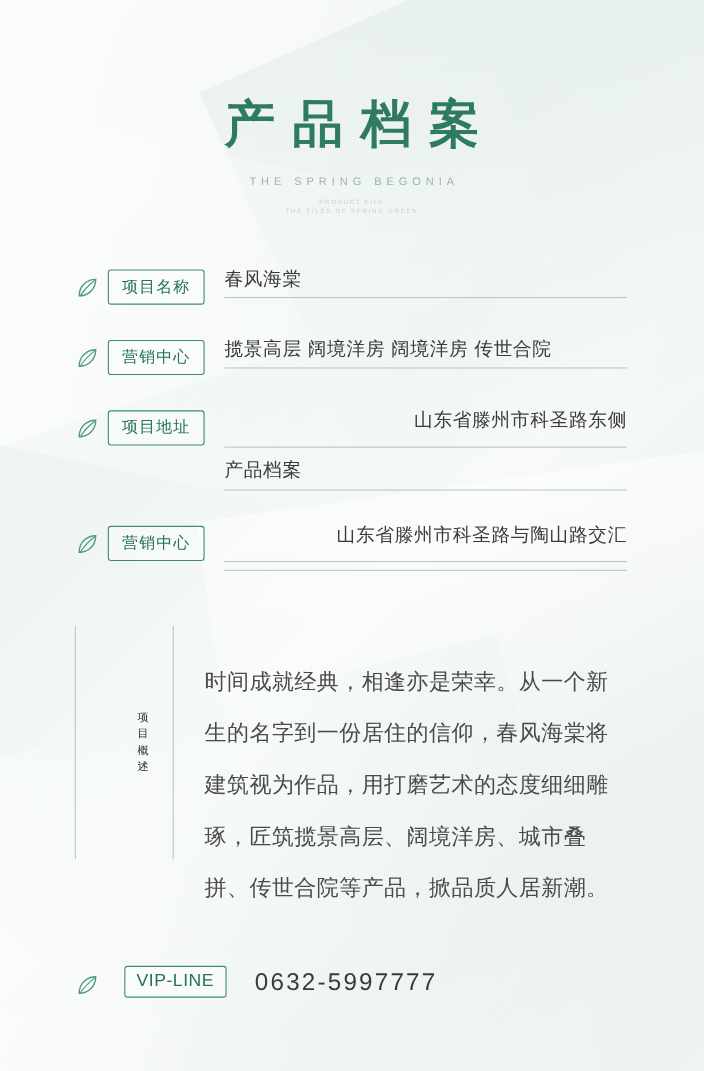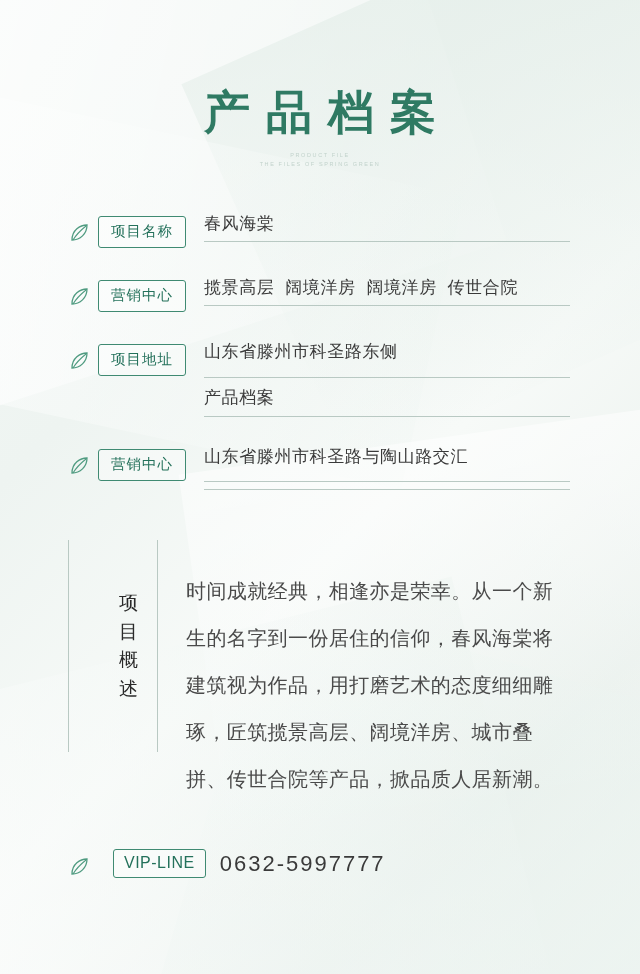--- a/index.html
+++ b/index.html
@@ -97,21 +97,20 @@
 
   
   .rows {
     margin-top: 46px;
     padding: 0 70px 0 68px;
   }
   .row {
     display: flex;
     align-items: flex-start;
     margin-bottom: 8px;
-    font-family: Liberation Mono, monospace;
   }
   .leaf {
     width: 26px;
     min-width: 26px;
     padding-top: 6px;
   }
   .leaf svg { display: block; }
   .tag {
     margin-left: 4px;
     min-width: 88px;
@@ -139,20 +138,21 @@
     line-height: 1.1;
     white-space: nowrap;
   }
   .value.second {
     margin-top: 0;
     padding-top: 12px;
   }
   .row.tall .value-wrap > .value:first-child {
     padding-bottom: 14px;
     border-bottom: 1px solid #b9c9c3;
+    text-align: right;
   }
   .row.tall .value-wrap {
     border-bottom: 1px solid #b9c9c3;
     padding-bottom: 7px;
   }
   .spacer-a { height: 24px; }
   .spacer-b { height: 24px; }
 
   
   .overview {
@@ -164,25 +164,25 @@
     width: 88px;
     min-width: 88px;
     height: 212px;
     border-left: 1px solid #b9c9c3;
     border-right: 1px solid #b9c9c3;
     display: flex;
     align-items: center;
     justify-content: center;
   }
   .ov-label {
-    font-size: 19px;
+    font-size: 10px;
     color: #2a2a2a;
     line-height: 1.5;
     letter-spacing: 1px;
-    text-align: center;
+    text-align: right;
     writing-mode: horizontal-tb;
     width: 1.4em;
     word-break: break-all;
     margin-left: 32px;
   }
   .ov-text {
     flex: 1;
     margin-left: 28px;
     padding-top: 28px;
     font-size: 20px;
@@ -205,41 +205,42 @@
     color: #24715b;
     font-size: 16px;
     letter-spacing: 0.5px;
     padding: 4px 10px 5px;
     min-width: 88px;
     box-sizing: border-box;
     text-align: center;
     background: rgba(255,255,255,0.35);
   }
   .phone {
-    margin-left: 14px;
+    margin-left: 26px;
     font-size: 22px;
     letter-spacing: 2px;
     color: #3a3a3a;
   }
 </style>
 </head>
 <body>
 
 <div class="poster">
   <div class="facet f1"></div>
   <div class="facet f2"></div>
   <div class="facet f3"></div>
   <div class="facet f6"></div>
   <div class="facet f4"></div>
   <div class="facet f5"></div>
 
   <div class="content">
 
     <div class="header">
       <div class="main-title">产品档案</div>
+      <div class="sub-title">THE SPRING BEGONIA</div>
       <div class="sub-title-2" style="white-space: pre-line;">PRODUCT FILE
 THE FILES OF SPRING GREEN</div>
     </div>
 
     <div class="rows">
 
       <div class="row">
         <div class="leaf">
           <svg width="22" height="22" viewBox="0 0 22 22">
             <path d="M4 18 C4 8, 12 3, 19 3 C19 12, 12 18, 4 18 Z" fill="none" stroke="#4f9b80" stroke-width="1.3"></path>

